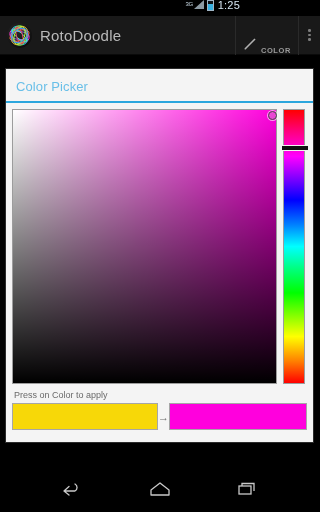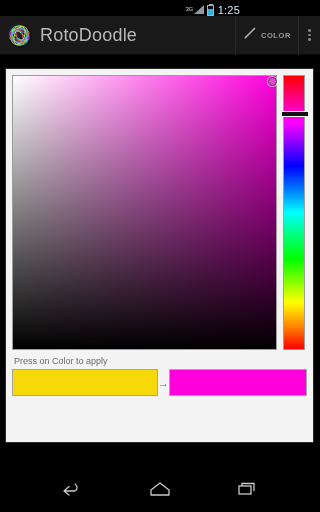--- a/index.html
+++ b/index.html
@@ -4,21 +4,21 @@
 <style>
   * { margin:0; padding:0; box-sizing:border-box; }
   html,body{ width:320px; height:512px; overflow:hidden; background:#000; }
   body{ font-family:"Liberation Sans", sans-serif; }
 
   #screen{ position:relative; width:320px; height:512px; background:#000; }
 
   
   .statusbar{
     position:absolute; left:0; top:0; width:256px; height:16px;
-    background:#000; display:flex; align-items:flex-end; justify-content:flex-end;
+    background:#000; display:flex; align-items:flex-start; justify-content:flex-end;
     padding-right:16px;
   }
   .sb-net{ display:flex; align-items:flex-end; margin-right:3px; }
   .sb-3g{ font-size:6px; color:#c8d8e4; line-height:1; margin-right:1px; margin-bottom:4px; letter-spacing:-0.3px;}
   .sb-tri{
     width:0;height:0;border-style:solid;border-width:0 0 9px 10px;
     border-color:transparent transparent #8c9aa3 transparent; margin-bottom:2px;
   }
   .sb-batt{ position:relative; width:7px; height:11px; border:1px solid #9fb4c4; margin-right:4px; background:#0c1116;}
   .sb-batt:before{ content:""; position:absolute; left:1.5px; top:-2px; width:4px; height:2px; background:#9fb4c4;}
@@ -30,25 +30,25 @@
     position:absolute; left:0; top:16px; width:320px; height:39px;
     background:#191919; display:flex; align-items:center;
     border-bottom:1px solid #0a0a0a;
   }
   .logo{
     width:25px; height:25px; margin-left:7px; border-radius:50%;
     background:radial-gradient(circle at 38% 34%, #2a2a2a 0%, #111 70%, #000 100%);
     position:relative; overflow:hidden; flex:none;
   }
   .logo svg{ position:absolute; left:0; top:0; }
-  .apptitle{ color:#b9b9b9; font-size:18px; margin-left:8px; letter-spacing:0.2px; white-space:nowrap; }
+  .apptitle{ color:#b9b9b9; font-size:15px; margin-left:8px; letter-spacing:0.2px; white-space:nowrap; }
 
   .actions{ margin-left:auto; display:flex; align-items:stretch; height:39px; }
   .action{
-    display:flex; align-items:center; gap:4px; padding:0 7px; height:39px;
+    display:flex; align-items:flex-end; gap:4px; padding:0 7px; height:39px;
     border-left:1px solid #2a2a2a; position:relative;
   }
   .action .lbl{ color:#9a9a9a; font-size:7.5px; letter-spacing:0.6px; font-weight:bold; }
   .overflow{ display:flex; flex-direction:column; justify-content:center; align-items:center;
              gap:2px; width:22px; height:39px; border-left:1px solid #2a2a2a;}
   .overflow span{ width:2.5px; height:2.5px; border-radius:50%; background:#7d7d7d; display:block;}
 
   
   .dialog{
     position:absolute; left:5px; top:68px; width:309px; height:375px;
@@ -153,20 +153,21 @@
       <div class="overflow">
         <span></span>
           <span></span>
           <span></span>
       </div>
     </div>
   </div>
 
   <div class="dialog">
 
+    <div class="dlg-title">Color Picker</div>
 
     <div class="picker-row">
 
       <div class="sv-wrap">
         <div class="sv-base" id="svBase" style="background: rgb(255, 0, 221);"></div>
         <div class="sv-white"></div>
         <div class="sv-black"></div>
         <div class="sv-cursor" id="svCursor" style="left: calc(99% - 5px); top: calc(1% - 2px);"></div>
       </div>
 

